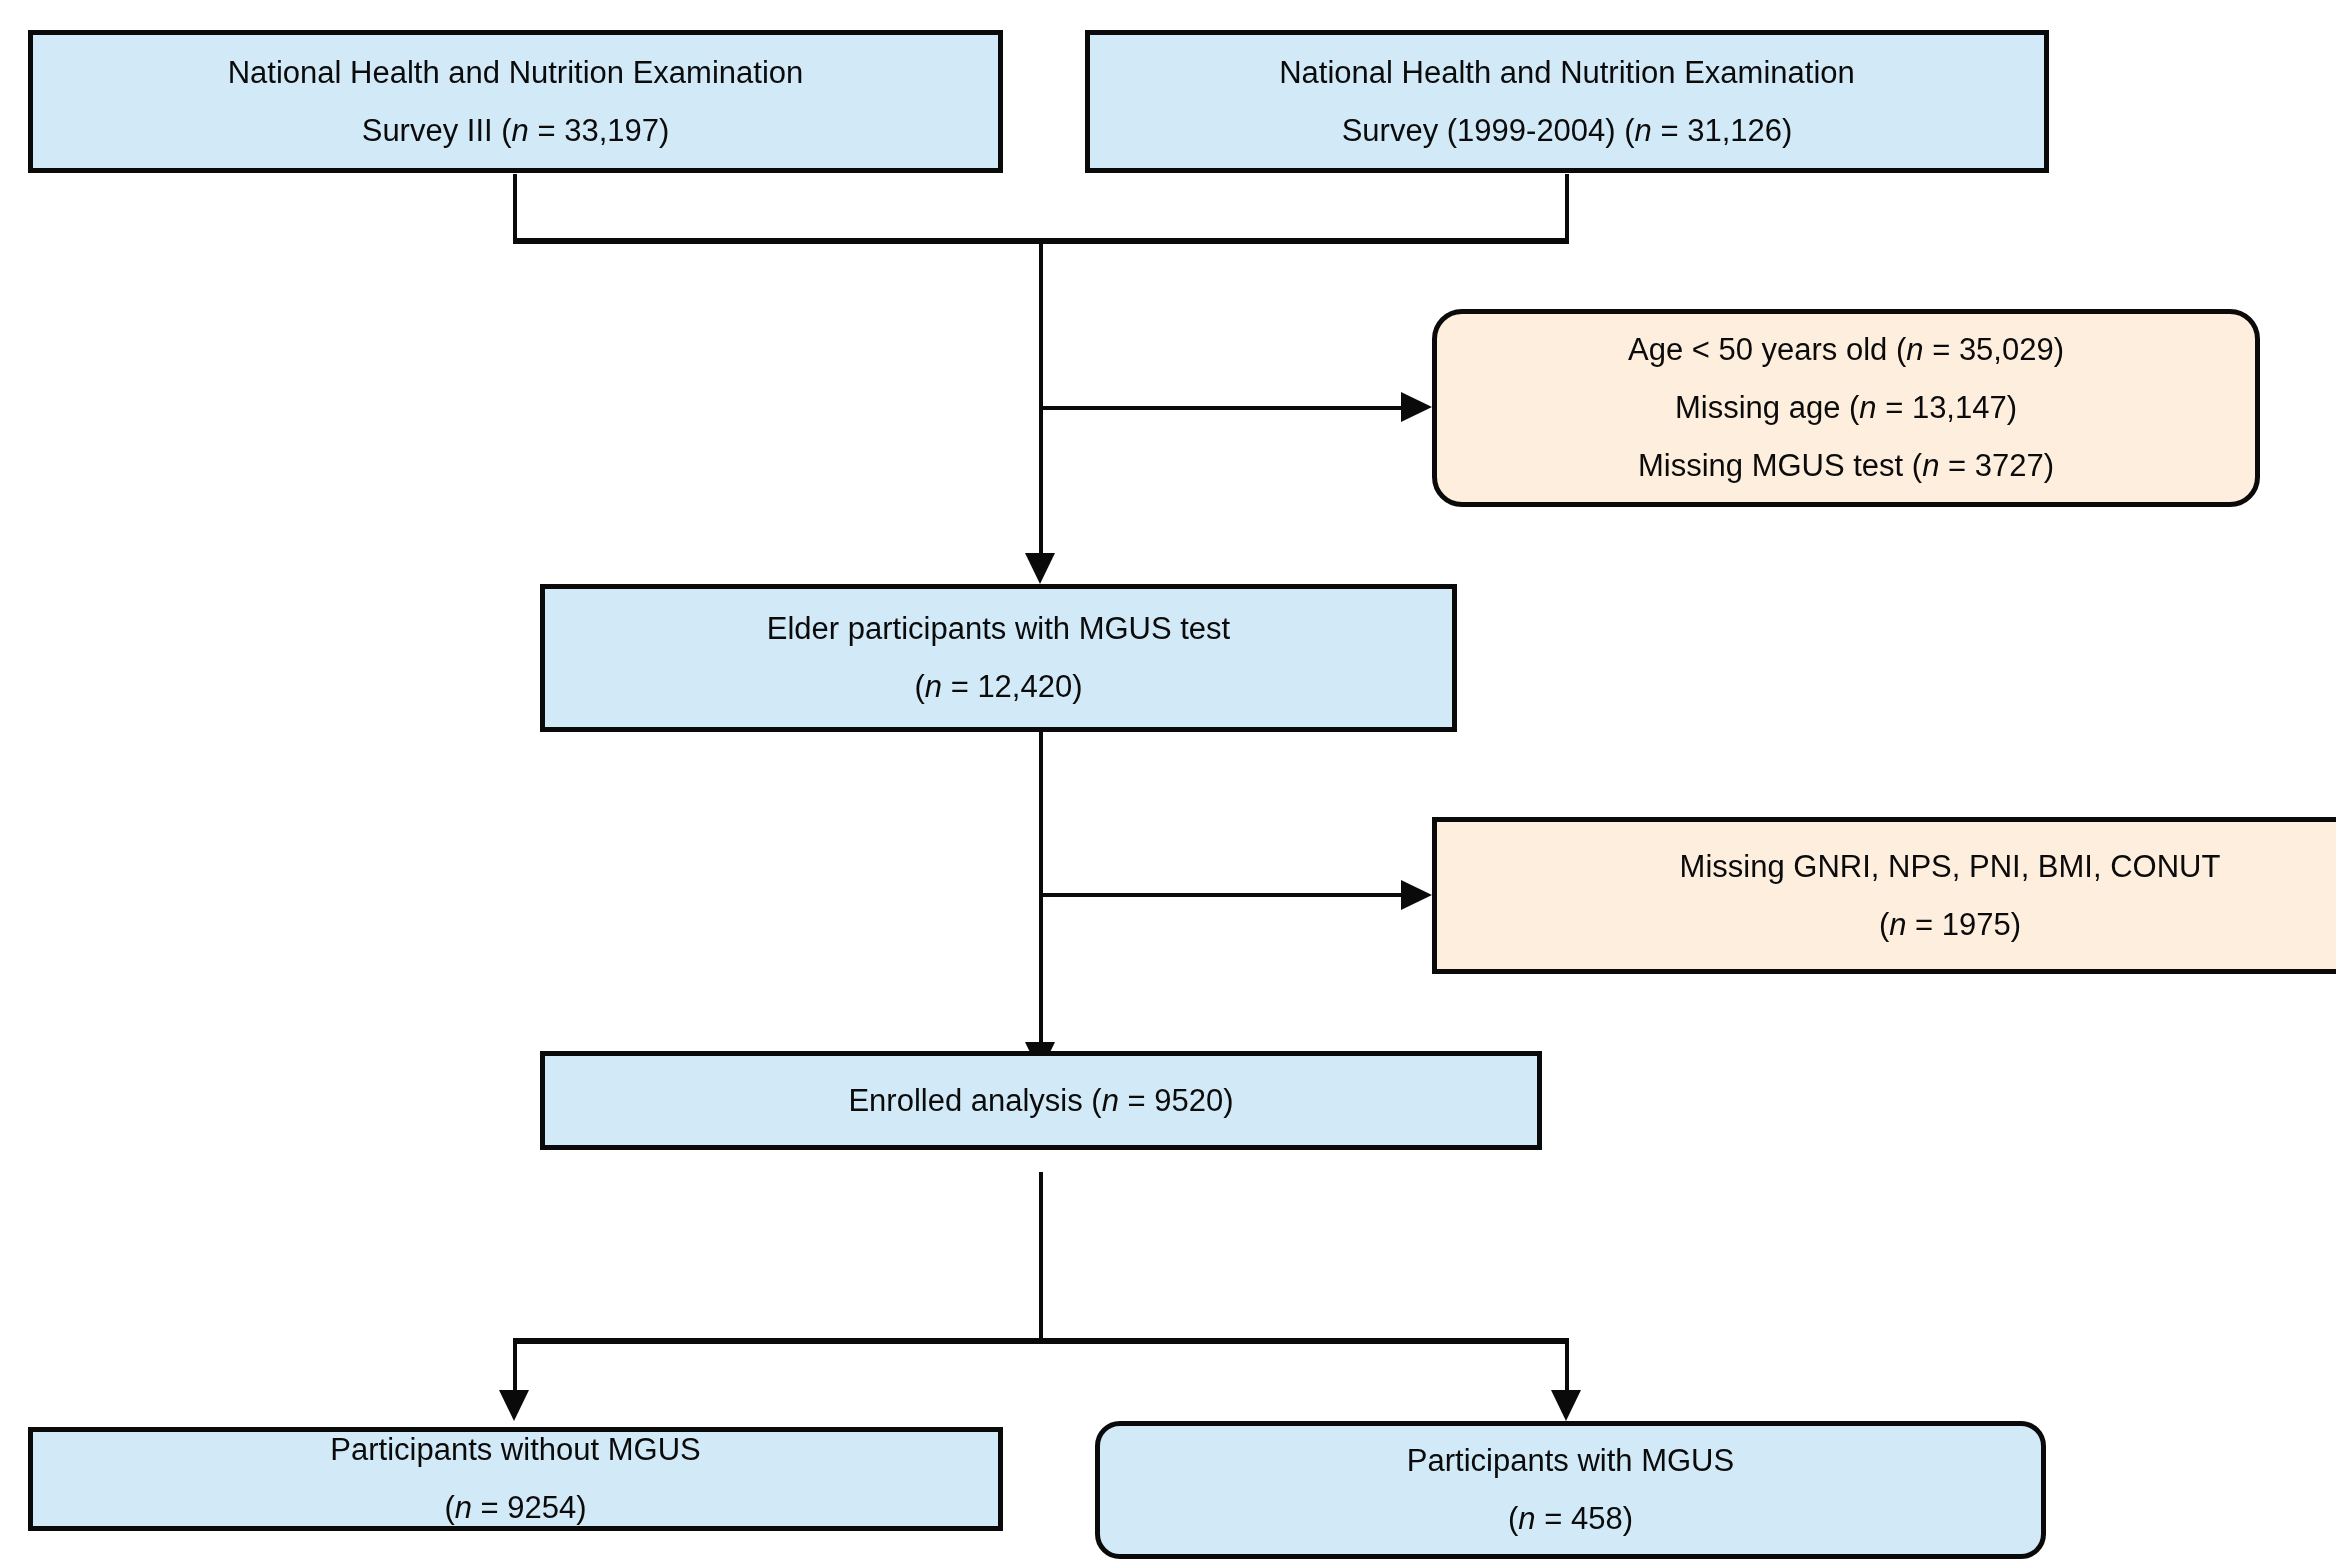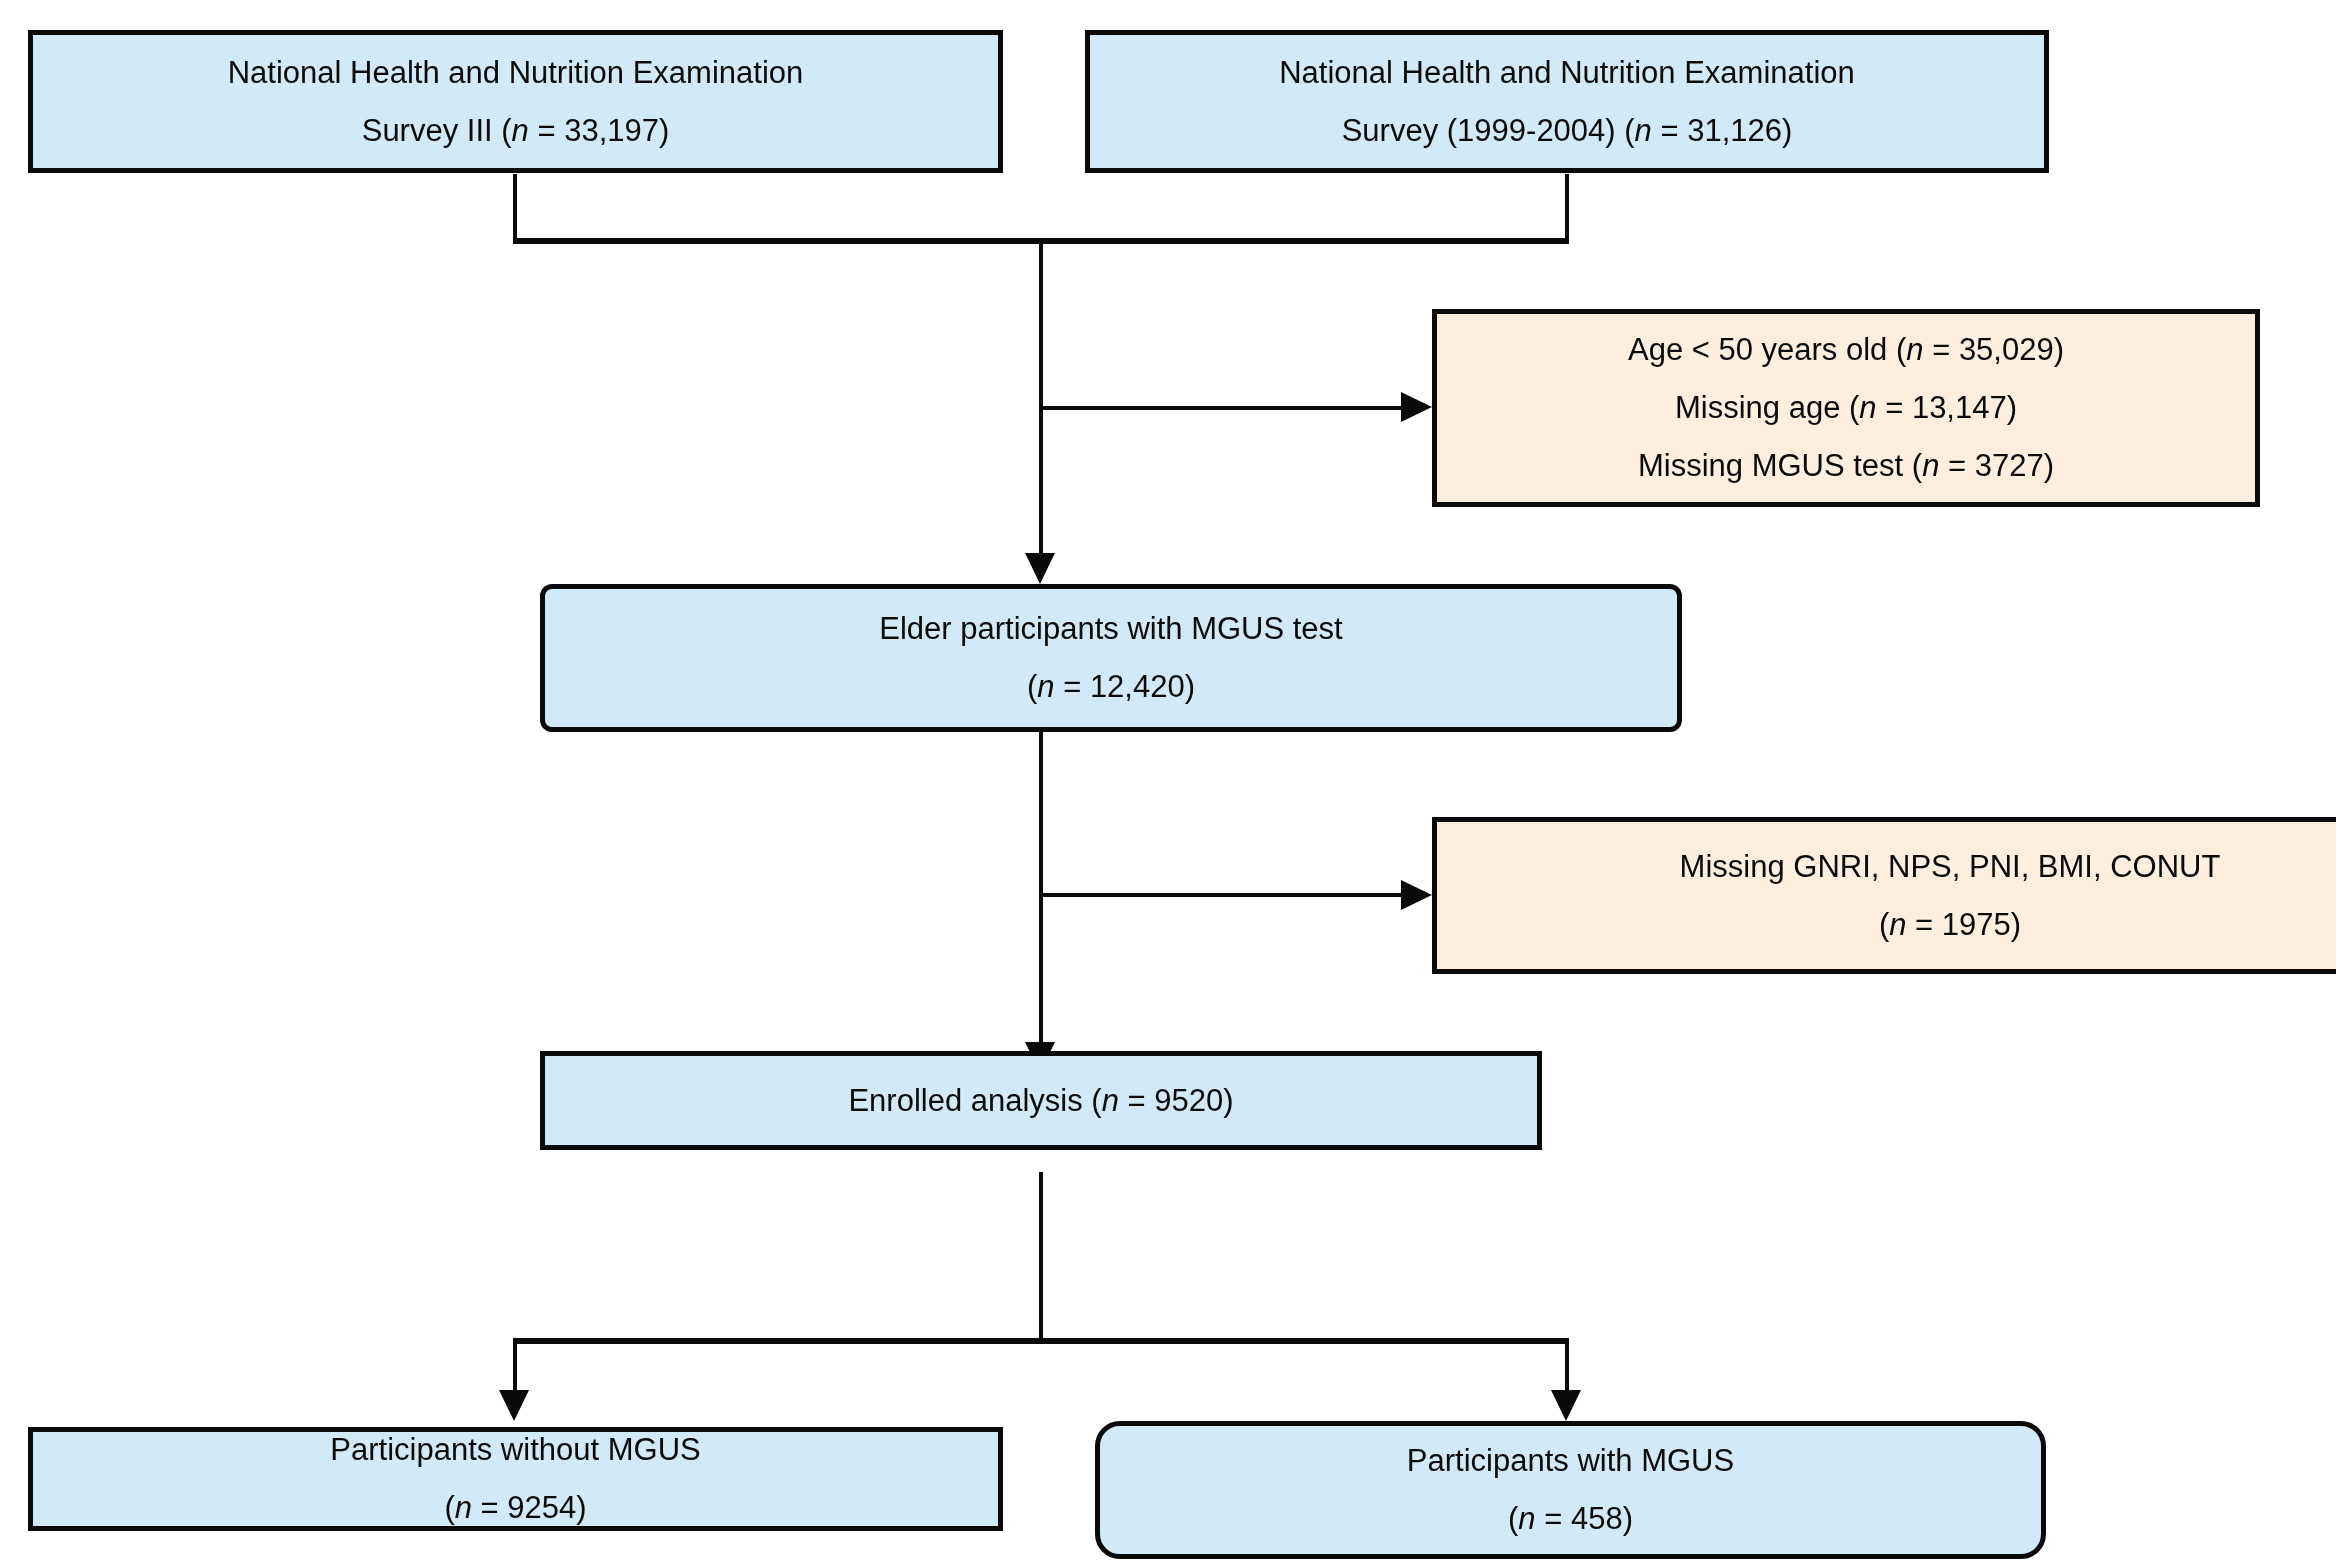--- a/index.html
+++ b/index.html
@@ -60,27 +60,27 @@
   <div class="cline" style="left:513px;top:174px;width:3.7px;height:70px;"></div>
   <div class="cline" style="left:1565px;top:174px;width:3.7px;height:70px;"></div>
   <div class="cline" style="left:513px;top:238px;width:1056px;height:5.5px;"></div>
 
   <div class="cline" style="left:1039px;top:238px;width:3.7px;height:323px;"></div>
   <div class="arrow down" style="left:1025px;top:553px;"></div>
 
   <div class="cline" style="left:1039px;top:406px;width:362px;height:3.7px;"></div>
   <div class="arrow right" style="left:1401px;top:392px;"></div>
 
-  <div class="box peach" style="left:1432px;top:309px;width:828px;height:198px;">
+  <div class="box peach" style="left:1432px;top:309px;width:828px;height:198px;border-radius:30px;">
     <div class="bline"><span>Age &lt; 50 years old (</span><i>n</i><span> = 35,029)</span></div>
     <div class="bline"><span>Missing age (</span><i>n</i><span> = 13,147)</span></div>
     <div class="bline"><span>Missing MGUS test (</span><i>n</i><span> = 3727)</span></div>
   </div>
 
-  <div class="box blue" style="left:540px;top:584px;width:1142px;height:148px;border-radius:12px;">
+  <div class="box blue" style="left:540px;top:584px;width:917px;height:148px;">
     <div class="bline"><span>Elder participants with MGUS test</span><i></i><span></span></div>
     <div class="bline"><span>(</span><i>n</i><span> = 12,420)</span></div>
   </div>
 
   <div class="cline" style="left:1039px;top:732px;width:3.7px;height:314px;"></div>
   <div class="arrow down" style="left:1025px;top:1042px;"></div>
 
   <div class="cline" style="left:1039px;top:893px;width:362px;height:3.7px;"></div>
   <div class="arrow right" style="left:1401px;top:880px;"></div>
 

